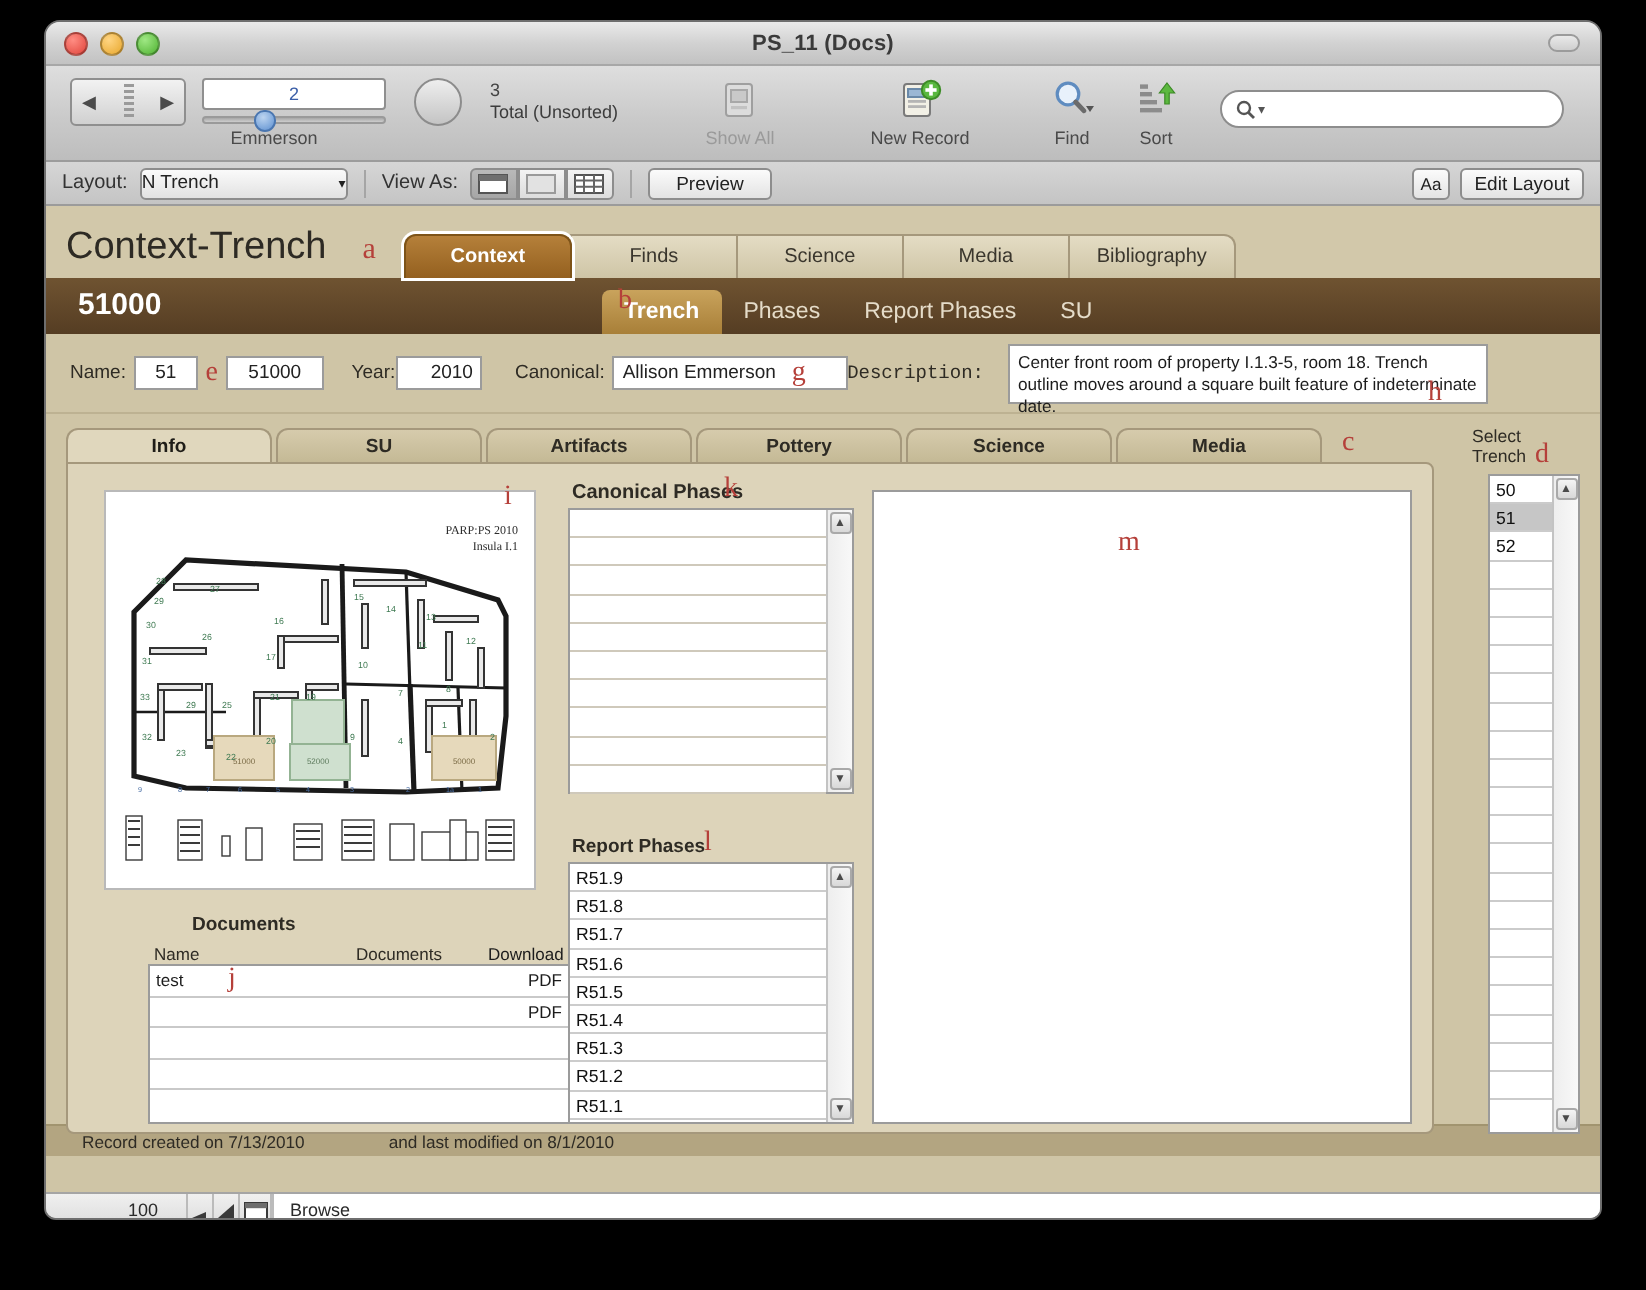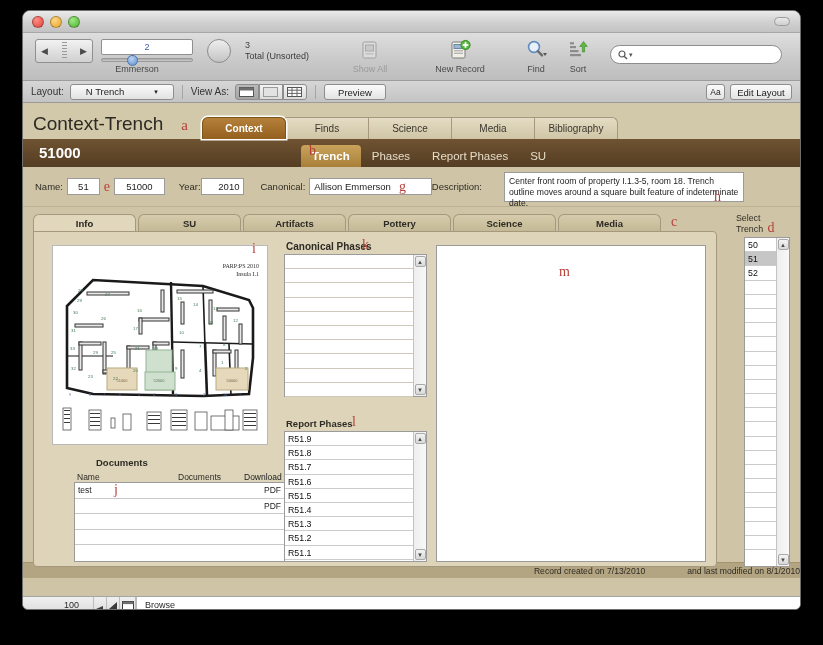--- a/index.html
+++ b/index.html
@@ -124,21 +124,21 @@
     border-bottom: 1px solid #9b9b9b;
     display: flex; align-items: center; gap: 6px;
     padding: 0 8px;
     font-size: 10px; color: #333;
     position: relative;
   }
   .popup {
     width: 104px; height: 16px; background: linear-gradient(to bottom,#fafafa,#e2e2e2);
     border: 1px solid #8d8d8d; border-radius: 3px;
     display:flex; align-items:center; justify-content:space-between;
-    padding: 0 15px; font-size: 9.5px; color:#222;
+    padding: 0 0; font-size: 9.5px; color:#222;
   }
   .vsep { width:1px; height:14px; background:#a5a5a5; margin:0 2px; }
   .viewbtns { display:flex; }
   .vb {
     width: 24px; height: 16px; border: 1px solid #8d8d8d;
     background: linear-gradient(to bottom,#f3f3f3,#dcdcdc);
     display:flex; align-items:center; justify-content:center;
   }
   .vb:first-child { border-radius: 3px 0 0 3px; }
   .vb:last-child { border-radius: 0 3px 3px 0; }
@@ -352,21 +352,21 @@
   .strow { height:14.2px; border-bottom:1px solid #cbcbcb; font-size:8.8px; color:#101010; padding-left:3px; line-height:14px; }
   .strow.sel { background:#c6c6c6; }
 
   
   .recinfo {
     height: 16px; background: #b3a581;
     border-top: 1px solid #9f9madd;
     border-top: 1px solid #a1946f;
     display:flex; align-items:center;
     font-size: 8.6px; color:#2e2b24;
-    padding-left: 18px; gap: 42px; justify-content: flex-end;
+    padding-left: 18px; gap: 42px;
   }
   .statusbar {
     height: 17px;
     background: linear-gradient(to bottom,#f0f0f0,#dcdcdc);
     border-top: 1px solid #a5a5a5;
     display:flex; align-items:center;
     font-size: 9px; color:#2a2a2a;padding-left:37px;
   }
   .zoomcell {
     width: 34px; padding-left:4px; border-right:1px solid #bbb;
@@ -382,20 +382,21 @@
 <body>
 
 <div class="window">
 
   <div class="titlebar">
     <div class="traffic">
       <div class="tl red"></div>
       <div class="tl yellow"></div>
       <div class="tl green"></div>
     </div>
+    <div class="wintitle">PS_11 (Docs)</div>
     <div class="winbtn-right"></div>
   </div>
 
   <div class="toolbar">
 
     <div class="tgroup" style="margin-top:2px;">
       <div class="recnav">
         <div class="book">
           <span class="arr">◀</span>
           <span class="arr">▶</span>
@@ -556,21 +557,21 @@
       <div class="fin" style="width:60px;justify-content:center;">51000</div>
       <span class="fl" style="margin-left:14px;">Year:</span>
       <span class="anno" style="margin:0 3px;">f</span>
       <div class="fin" style="width:44px;justify-content:flex-start;margin-left:-14px;padding-left:16px;">2010</div>
       <span class="fl" style="margin-left:16px;">Canonical:</span>
       <div class="fin" style="width:148px;">
         <span>Allison Emmerson</span>
         <span class="anno" style="margin-left:8px;">g</span>
       </div>
       <div class="desc-wrap">
-        <span class="fl" style="margin-right:22px;">Description:</span>
+        <span class="fl" style="margin-right:12px;font-family:Liberation Mono, monospace;">Description:</span>
         <div class="descbox">
           <span>Center front room of property I.1.3-5, room 18. Trench outline moves around a square built feature of indeterminate date.</span>
           <span class="anno" style="position:absolute;right:22px;bottom:-1px;">h</span>
         </div>
       </div>
     </div>
 
     <div class="content">
 
       <div class="ctabs">

